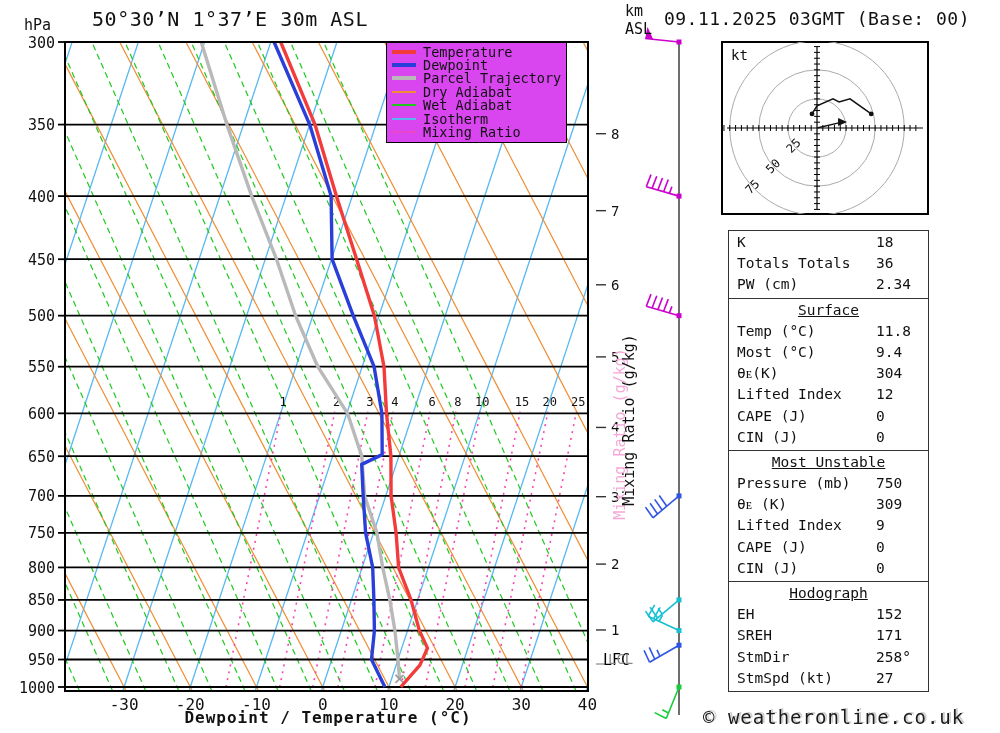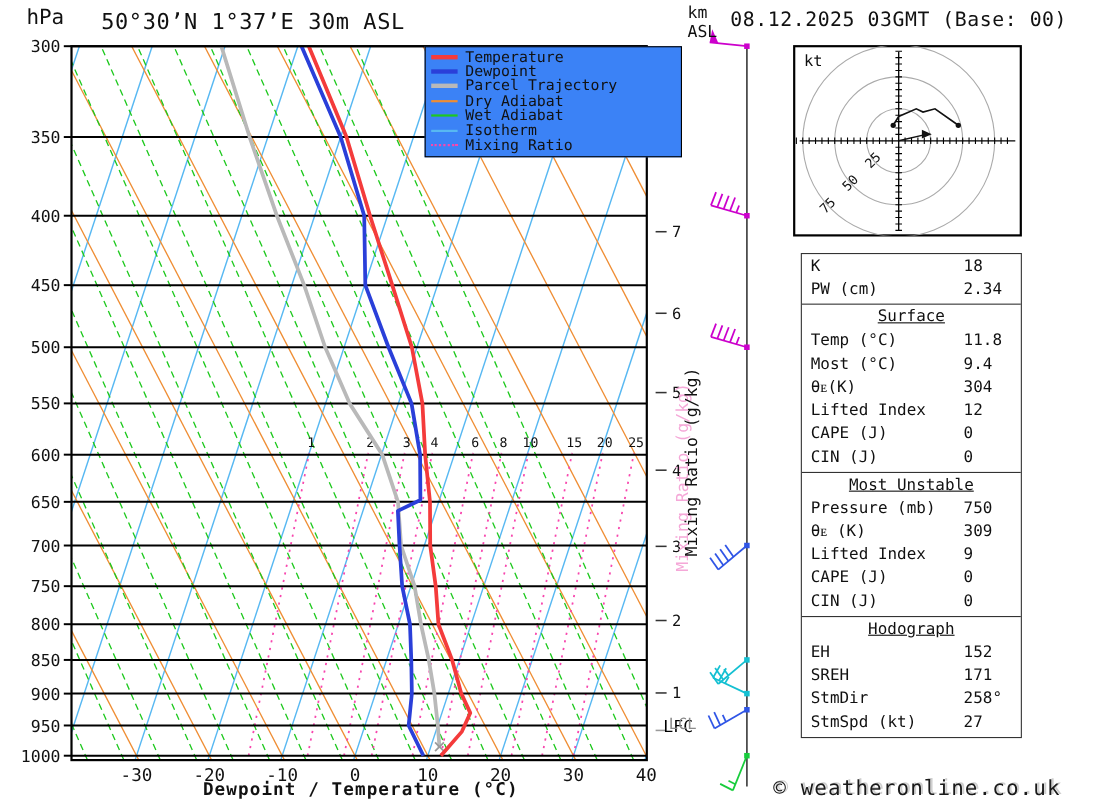--- a/index.html
+++ b/index.html
@@ -1,32 +1,32 @@
 <!DOCTYPE html>
 <html><head>
 <meta charset="utf-8">
 <style>
   html,body{margin:0;padding:0;background:#fff;}
   #stage{position:relative;width:1000px;height:733px;background:#fff;overflow:hidden;
          font-family:"DejaVu Sans Mono",monospace;color:#111;}
   #chart-svg{position:absolute;left:0;top:0;}
   svg text{font-family:"DejaVu Sans Mono",monospace;fill:#111;}
   .abs{position:absolute;white-space:nowrap;}
-  .hpa-label{left:24px;top:5px;font-size:19px;}
+  .hpa-label{left:24px;top:16px;font-size:15px;}
   .title{left:70px;top:7px;width:320px;text-align:center;font-size:20px;letter-spacing:.5px;}
   .km-label{left:593px;top:2px;font-size:15px;line-height:18px;margin-left:32px;}
   .datetime{left:638px;top:8px;width:358px;text-align:center;font-size:18px;letter-spacing:.5px;}
   .xaxis-label{left:128px;top:708px;width:400px;text-align:center;font-size:16px;letter-spacing:1px;font-weight:bold;}
   .copyright{left:703px;top:706px;font-size:19px;letter-spacing:1px;color:#1a1a1a;
              text-shadow:2px -1px 0 #cfcfcf;}
   .mix-black{left:629px;top:420px;transform:translate(-50%,-50%) rotate(-90deg);font-size:15px;color:#111;}
   .mix-pink{left:620px;top:434px;transform:translate(-50%,-50%) rotate(-90deg);font-size:15px;color:#f5a8d8;}
   .lcl{left:608px;top:651px;font-size:14px;color:#8a8a8a;}
   .lcl-ghost{left:603px;top:651px;font-size:15px;color:#000000;}
-  .legend{left:386px;top:42px;width:234px;border:1.6px solid #000;background:#3b82f6;
+  .legend{left:386px;top:42px;width:181px;border:1.6px solid #000;background:#d946ef;
           padding:2px 0 3px 5px;box-sizing:border-box;}
   .lg-row{display:flex;align-items:center;gap:7px;height:13.4px;font-size:13.5px;}
   .lg-line{display:inline-block;width:24px;flex:none;}
   .info-table{left:728px;top:230px;width:201px;box-sizing:border-box;border:1.6px solid #333;
               background:#fff;font-size:14.5px;}
   .tsec{border-top:1.6px solid #333;padding:1px 0 2px 0;}
   .tsec:first-child{border-top:none;}
   .tsec-h{text-align:center;height:21.2px;line-height:21.2px;text-decoration:underline;}
   .trow{display:grid;grid-template-columns:139px auto;padding-left:8px;height:21.2px;
         line-height:21.2px;}
@@ -354,21 +354,21 @@
         <polygon points="847.0512,121.9524 838.0512,117.9524 838.0512,125.9524" fill="#111"></polygon>
       </g>
     </svg>
 
   <div class="abs hpa-label">hPa</div>
   <div class="abs title">50°30’N 1°37’E 30m ASL</div>
   <div class="abs km-label">
     <div>km</div>
     <div>ASL</div>
   </div>
-  <div class="abs datetime">08.12.2025 03GMT (Base: 00)</div>
+  <div class="abs datetime">09.11.2025 03GMT (Base: 00)</div>
   <div class="abs xaxis-label">Dewpoint / Temperature (°C)</div>
   <div class="abs mix-pink">Mixing Ratio (g/kg)</div>
   <div class="abs mix-black">Mixing Ratio (g/kg)</div>
   <div class="abs lcl-ghost">LFC</div>
   <div class="abs lcl">LCL</div>
   <div class="abs copyright">© weatheronline.co.uk</div>
 
   <div class="abs legend">
     <div class="lg-row">
       <span class="lg-line" style="background: rgb(244, 59, 59); height: 4px;"></span>
@@ -400,20 +400,24 @@
       </div>
   </div>
 
   <div class="abs info-table" id="info-table">
       <div class="tsec">
         <div class="trow">
           <span>K</span>
           <span>18</span>
         </div>
         <div class="trow">
+          <span>Totals Totals</span>
+          <span>36</span>
+        </div>
+        <div class="trow">
           <span>PW (cm)</span>
           <span>2.34</span>
         </div>
       </div>
       <div class="tsec">
         <div class="tsec-h">Surface</div>
         <div class="trow">
           <span>Temp (°C)</span>
           <span>11.8</span>
         </div>

